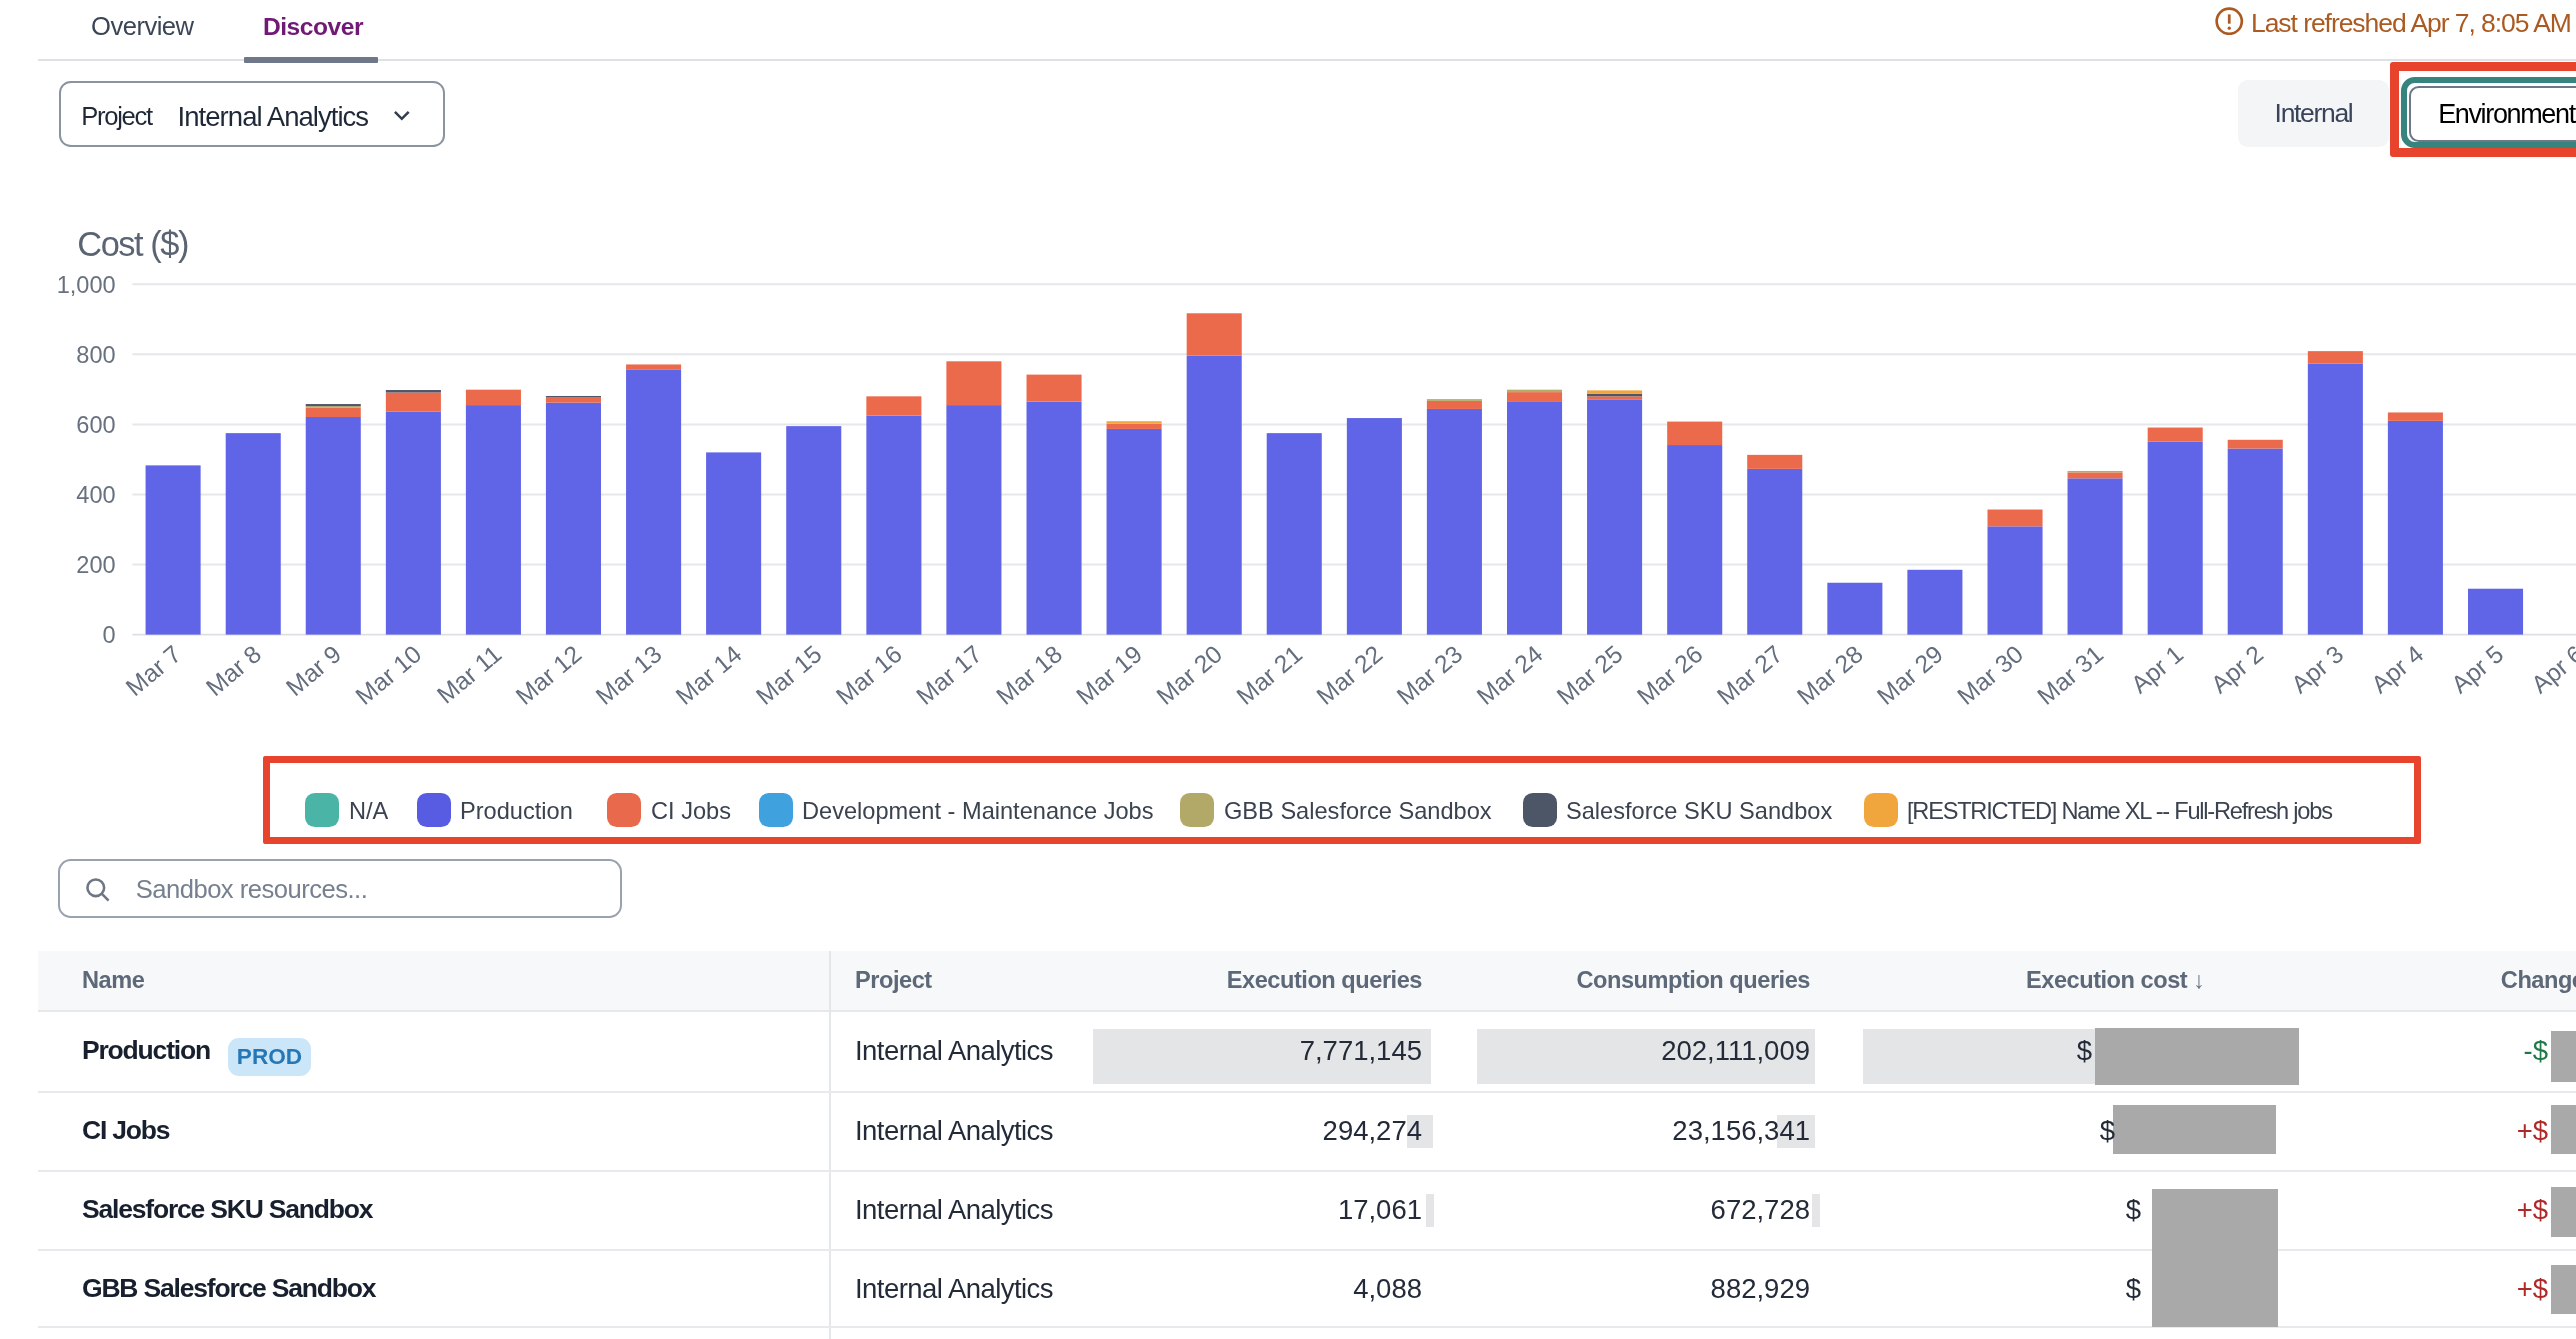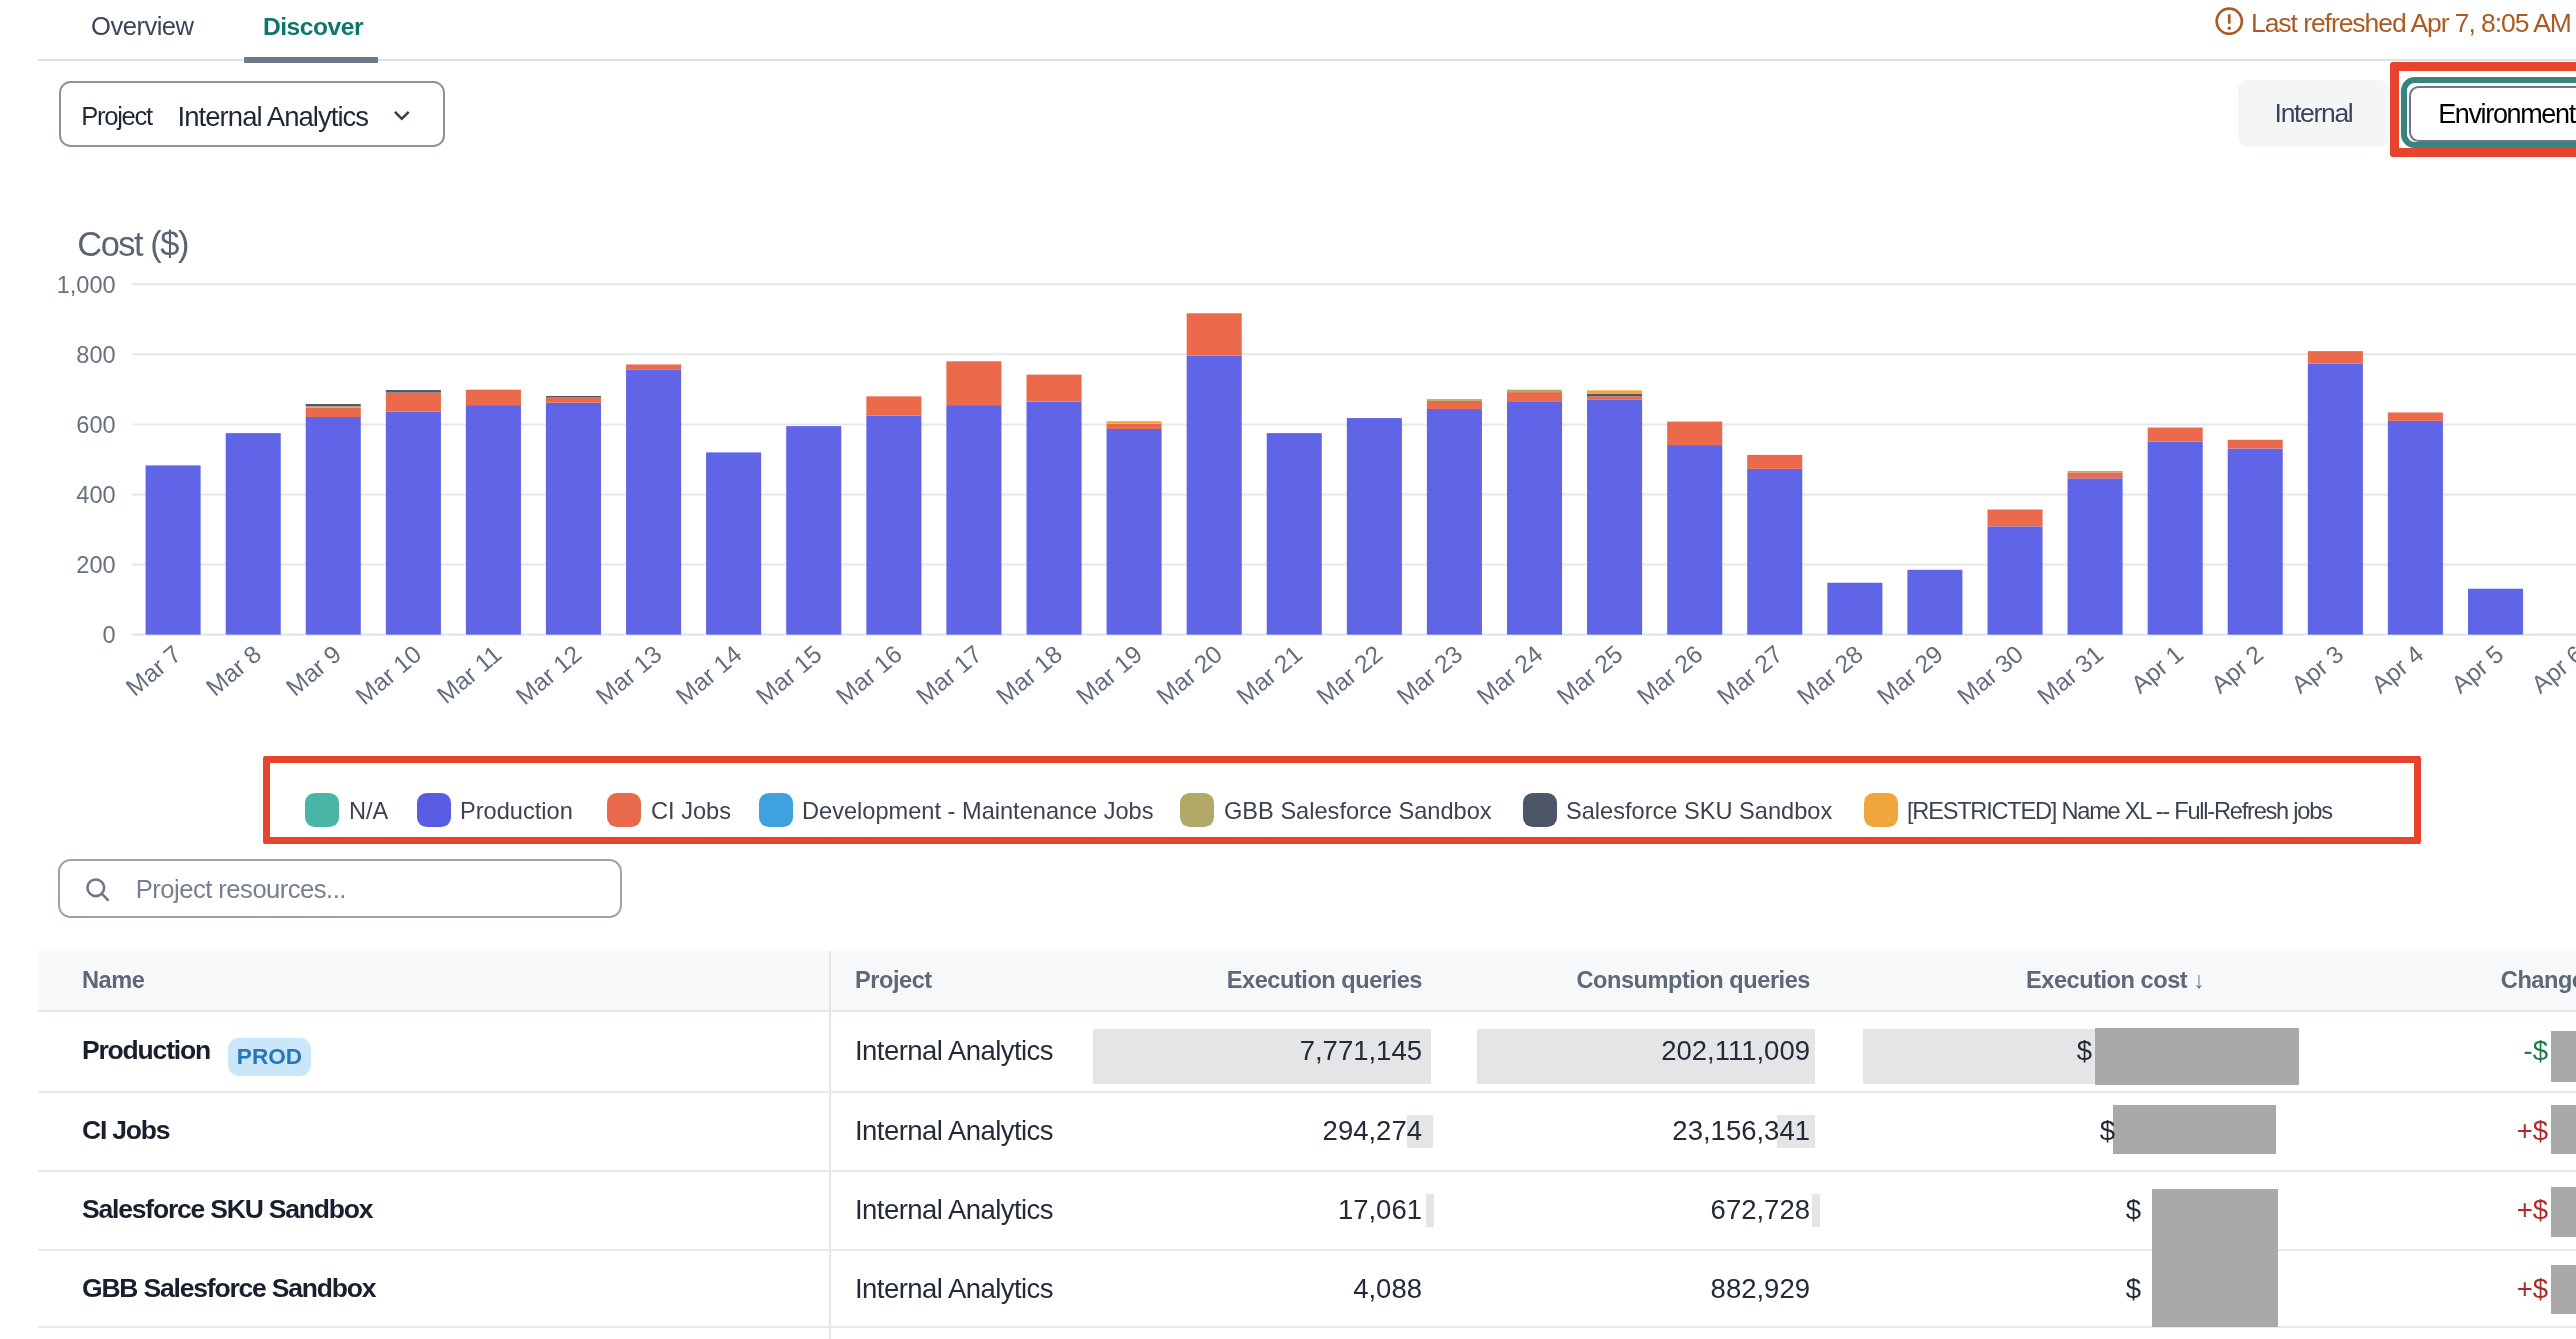--- a/index.html
+++ b/index.html
@@ -1,20 +1,20 @@
 <!DOCTYPE html>
 <html><head><meta charset="utf-8">
 <style>
 * { margin:0; padding:0; box-sizing:border-box; }
 html,body { width:2576px; height:1339px; background:#fff; font-family:"Liberation Sans", sans-serif; }
 #page { position:relative; width:2576px; height:1339px; overflow:hidden; background:#fff;margin-left:38px; }
 .abs { position:absolute; }
 
 .tab1 { position:absolute; left:53px; top:11.8px; font-size:25.6px; color:#3a4556; letter-spacing:-0.02em; }
-.tab2 { position:absolute; left:225px; top:12.8px; font-size:24.6px; font-weight:bold; color:#0f766e; letter-spacing:-0.02em; }
+.tab2 { position:absolute; left:225px; top:12.8px; font-size:24.6px; font-weight:bold; color:#701a75; letter-spacing:-0.02em; }
 .topline { position:absolute; left:0; top:59px; width:2576px; height:2px; background:#dee1e5; }
 .tabu { position:absolute; left:206px; top:57px; width:134px; height:5.9px; background:#6e7888; border-radius:1px; }
 .refresh { position:absolute; left:2213px; top:7.9px; font-size:26.5px; font-weight:400; color:#ab5a22; letter-spacing:-0.04em; white-space:nowrap; }
 
 .projbtn { position:absolute; left:20.6px; top:81px; width:386px; height:66px; border:2px solid #8a93a1; border-radius:11.8px; background:#fff; }
 .projbtn .t1 { position:absolute; left:20.6px; top:18.7px; font-size:25.6px; color:#1f2836; letter-spacing:-0.05em; }
 .projbtn .t2 { position:absolute; left:117px; top:17.7px; font-size:27.5px; color:#1f2836; letter-spacing:-0.035em; }
 
 .resbtn { position:absolute; left:2200px; top:80px; width:151px; height:67px; background:#f4f5f7; border-radius:9.8px; }
 .resbtn span { position:absolute; left:0; right:0; top:17.7px; text-align:center; font-size:26.5px; color:#39445a; letter-spacing:-0.05em; }
@@ -195,21 +195,21 @@
 <div class="sw" style="left:1485px;background:#4d5666"></div>
 <div class="lgt" style="left:1528px">Salesforce SKU Sandbox</div>
 <div class="sw" style="left:1826px;background:#f0a63c"></div>
 <div class="lgt" style="left:1869px;letter-spacing:-0.052em">[RESTRICTED] Name XL -- Full-Refresh jobs</div>
 
   <div class="search">
     <svg class="abs" style="left:23.6px;top:13.8px" width="29.5" height="29.5" viewBox="0 0 30 30">
         <circle cx="13" cy="13" r="8.5" fill="none" stroke="#6e7684" stroke-width="2.6"></circle>
         <line x1="19.5" y1="19.5" x2="26" y2="26" stroke="#6e7684" stroke-width="2.6"></line>
       </svg>
-    <span class="ph">Project resources...</span>
+    <span class="ph">Sandbox resources...</span>
   </div>
 
   <div class="thead"></div>
   <div class="th" style="left:44px">Name</div>
   <div class="th" style="left:817px">Project</div>
   <div class="th" style="right:1192px">Execution queries</div>
   <div class="th" style="right:804px">Consumption queries</div>
   <div class="th" style="left:1988px">Execution cost&nbsp;<span style="font-weight:normal;color:#6b7686">↓</span></div>
   <div class="th" style="right:29.5px">Change</div>
   <div class="vline"></div>

